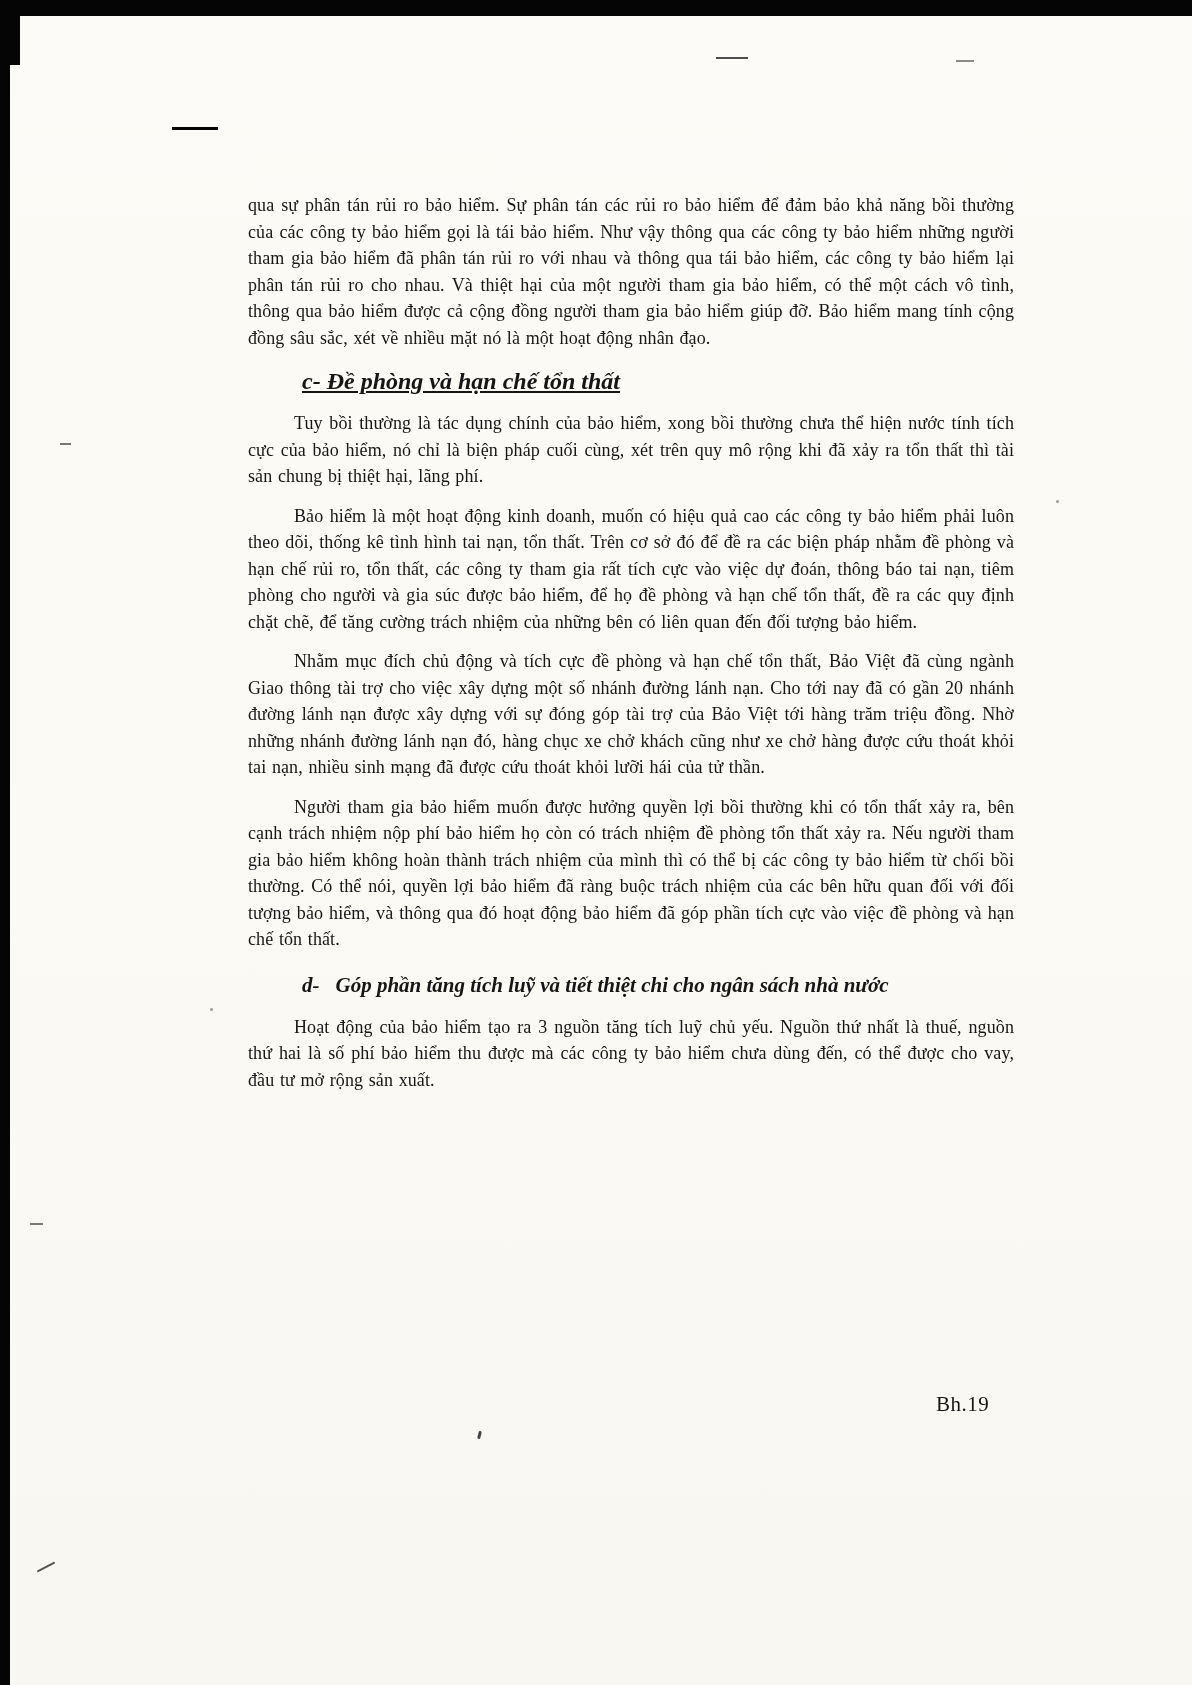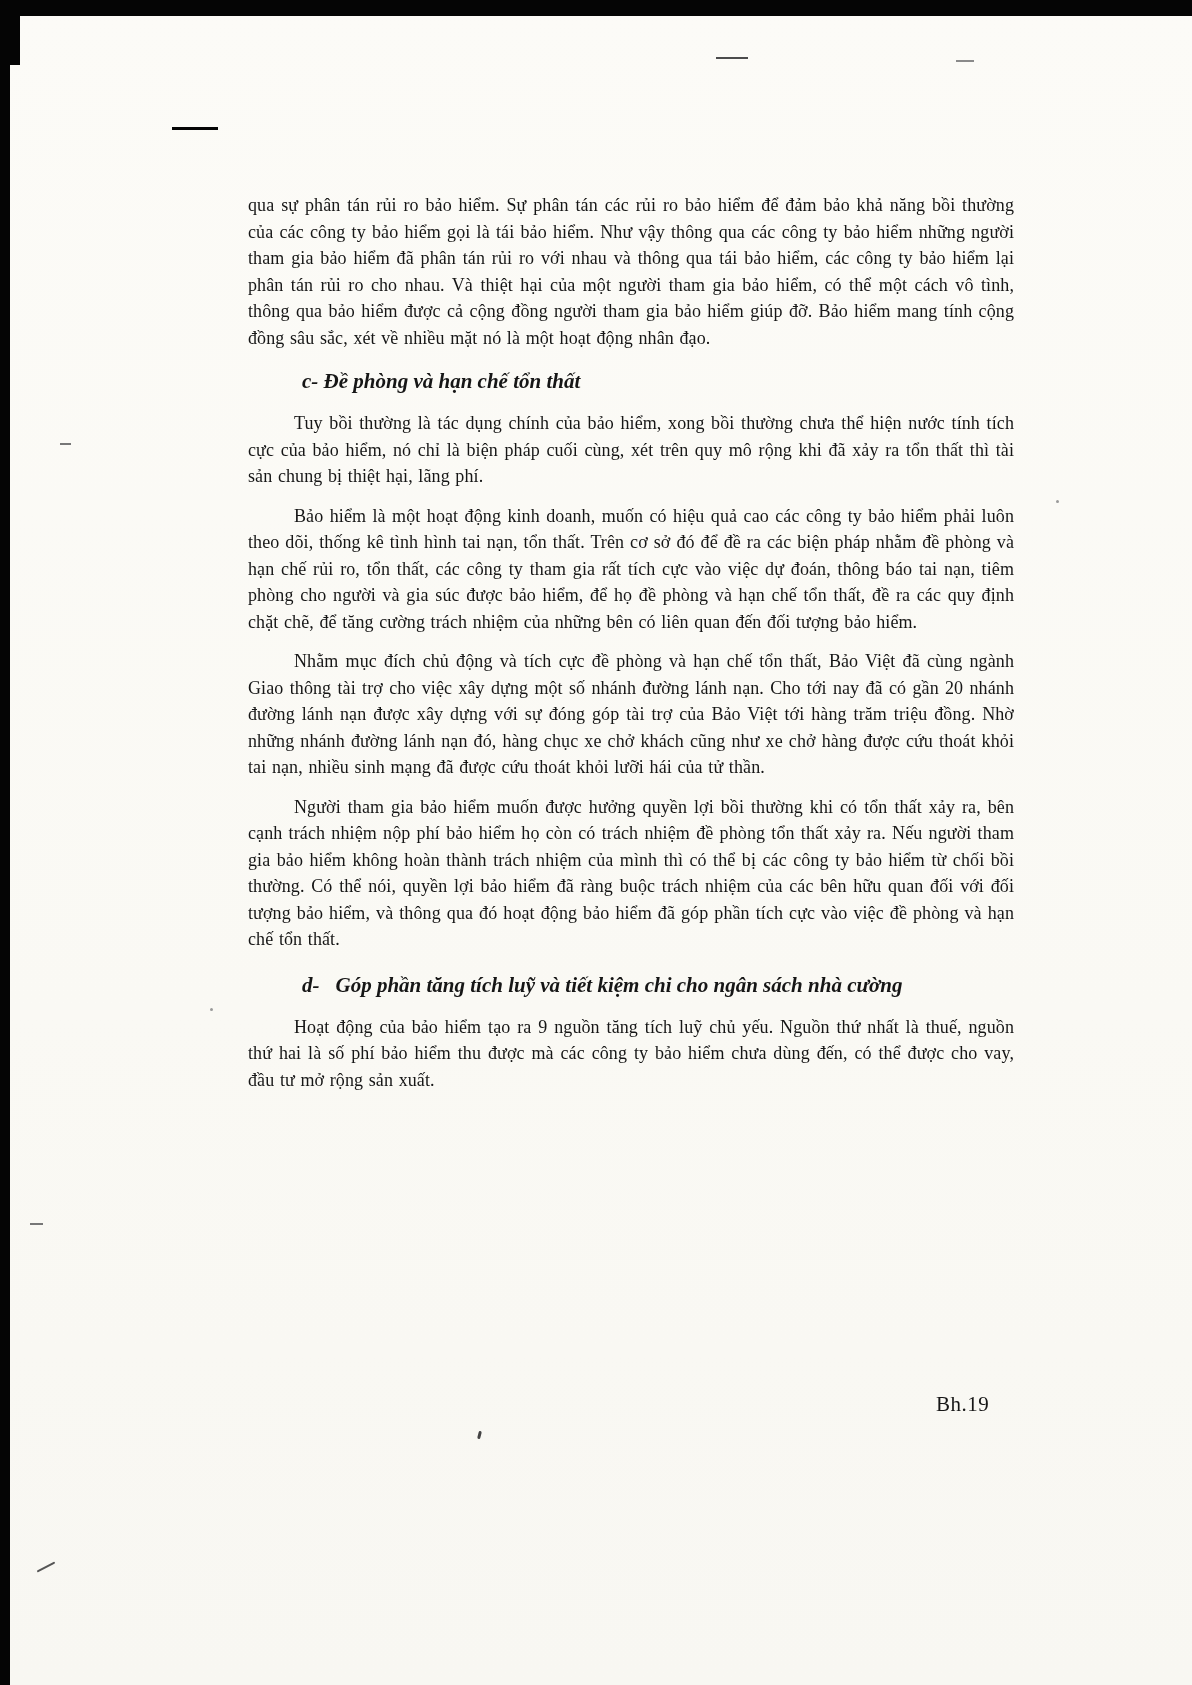--- a/index.html
+++ b/index.html
@@ -28,23 +28,24 @@
     line-height:26.5px;
     text-align:justify;
     margin:0 0 13px 0;
     letter-spacing:0.1px;
     word-spacing:1px;
   }
   .para.indent{ text-indent:46px; }
   .heading-c{
     font-weight:bold;
     font-style:italic;
-    font-size:21px;
+    font-size:24px;
     line-height:26px;
     margin:17px 0 16px 54px;
+    text-decoration:underline;
   }
   .heading-d{
     display:flex;
     gap:16px;
     font-weight:bold;
     font-style:italic;
     font-size:21px;
     line-height:29px;
     margin:18px 0 14px 54px;
   }
@@ -86,24 +87,24 @@
   <p class="para indent">Tuy bồi thường là tác dụng chính của bảo hiểm, xong bồi thường chưa thể hiện nước tính tích cực của bảo hiểm, nó chỉ là biện pháp cuối cùng, xét trên quy mô rộng khi đã xảy ra tổn thất thì tài sản chung bị thiệt hại, lãng phí.</p>
 
   <p class="para indent">Bảo hiểm là một hoạt động kinh doanh, muốn có hiệu quả cao các công ty bảo hiểm phải luôn theo dõi, thống kê tình hình tai nạn, tổn thất. Trên cơ sở đó để đề ra các biện pháp nhằm đề phòng và hạn chế rủi ro, tổn thất, các công ty tham gia rất tích cực vào việc dự đoán, thông báo tai nạn, tiêm phòng cho người và gia súc được bảo hiểm, để họ đề phòng và hạn chế tổn thất, đề ra các quy định chặt chẽ, để tăng cường trách nhiệm của những bên có liên quan đến đối tượng bảo hiểm.</p>
 
   <p class="para indent">Nhằm mục đích chủ động và tích cực đề phòng và hạn chế tổn thất, Bảo Việt đã cùng ngành Giao thông tài trợ cho việc xây dựng một số nhánh đường lánh nạn. Cho tới nay đã có gần 20 nhánh đường lánh nạn được xây dựng với sự đóng góp tài trợ của Bảo Việt tới hàng trăm triệu đồng. Nhờ những nhánh đường lánh nạn đó, hàng chục xe chở khách cũng như xe chở hàng được cứu thoát khỏi tai nạn, nhiều sinh mạng đã được cứu thoát khỏi lưỡi hái của tử thần.</p>
 
   <p class="para indent">Người tham gia bảo hiểm muốn được hưởng quyền lợi bồi thường khi có tổn thất xảy ra, bên cạnh trách nhiệm nộp phí bảo hiểm họ còn có trách nhiệm đề phòng tổn thất xảy ra. Nếu người tham gia bảo hiểm không hoàn thành trách nhiệm của mình thì có thể bị các công ty bảo hiểm từ chối bồi thường. Có thể nói, quyền lợi bảo hiểm đã ràng buộc trách nhiệm của các bên hữu quan đối với đối tượng bảo hiểm, và thông qua đó hoạt động bảo hiểm đã góp phần tích cực vào việc đề phòng và hạn chế tổn thất.</p>
 
   <div class="heading-d">
     <span>d-</span>
-    <span>Góp phần tăng tích luỹ và tiết kiệm chi cho ngân sách nhà cường</span>
+    <span>Góp phần tăng tích luỹ và tiết thiệt chi cho ngân sách nhà nước</span>
   </div>
 
-  <p class="para indent">Hoạt động của bảo hiểm tạo ra 9 nguồn tăng tích luỹ chủ yếu. Nguồn thứ nhất là thuế, nguồn thứ hai là số phí bảo hiểm thu được mà các công ty bảo hiểm chưa dùng đến, có thể được cho vay, đầu tư mở rộng sản xuất.</p>
+  <p class="para indent">Hoạt động của bảo hiểm tạo ra 3 nguồn tăng tích luỹ chủ yếu. Nguồn thứ nhất là thuế, nguồn thứ hai là số phí bảo hiểm thu được mà các công ty bảo hiểm chưa dùng đến, có thể được cho vay, đầu tư mở rộng sản xuất.</p>
 
 </div>
 
 <div class="page-number">Bh.19</div>
 
 <div class="art edge-left"></div>
 <div class="art edge-left-flare"></div>
 <div class="art edge-bottom"></div>
 <div class="art mark-topleft"></div>
 <div class="art dash-top-center"></div>

